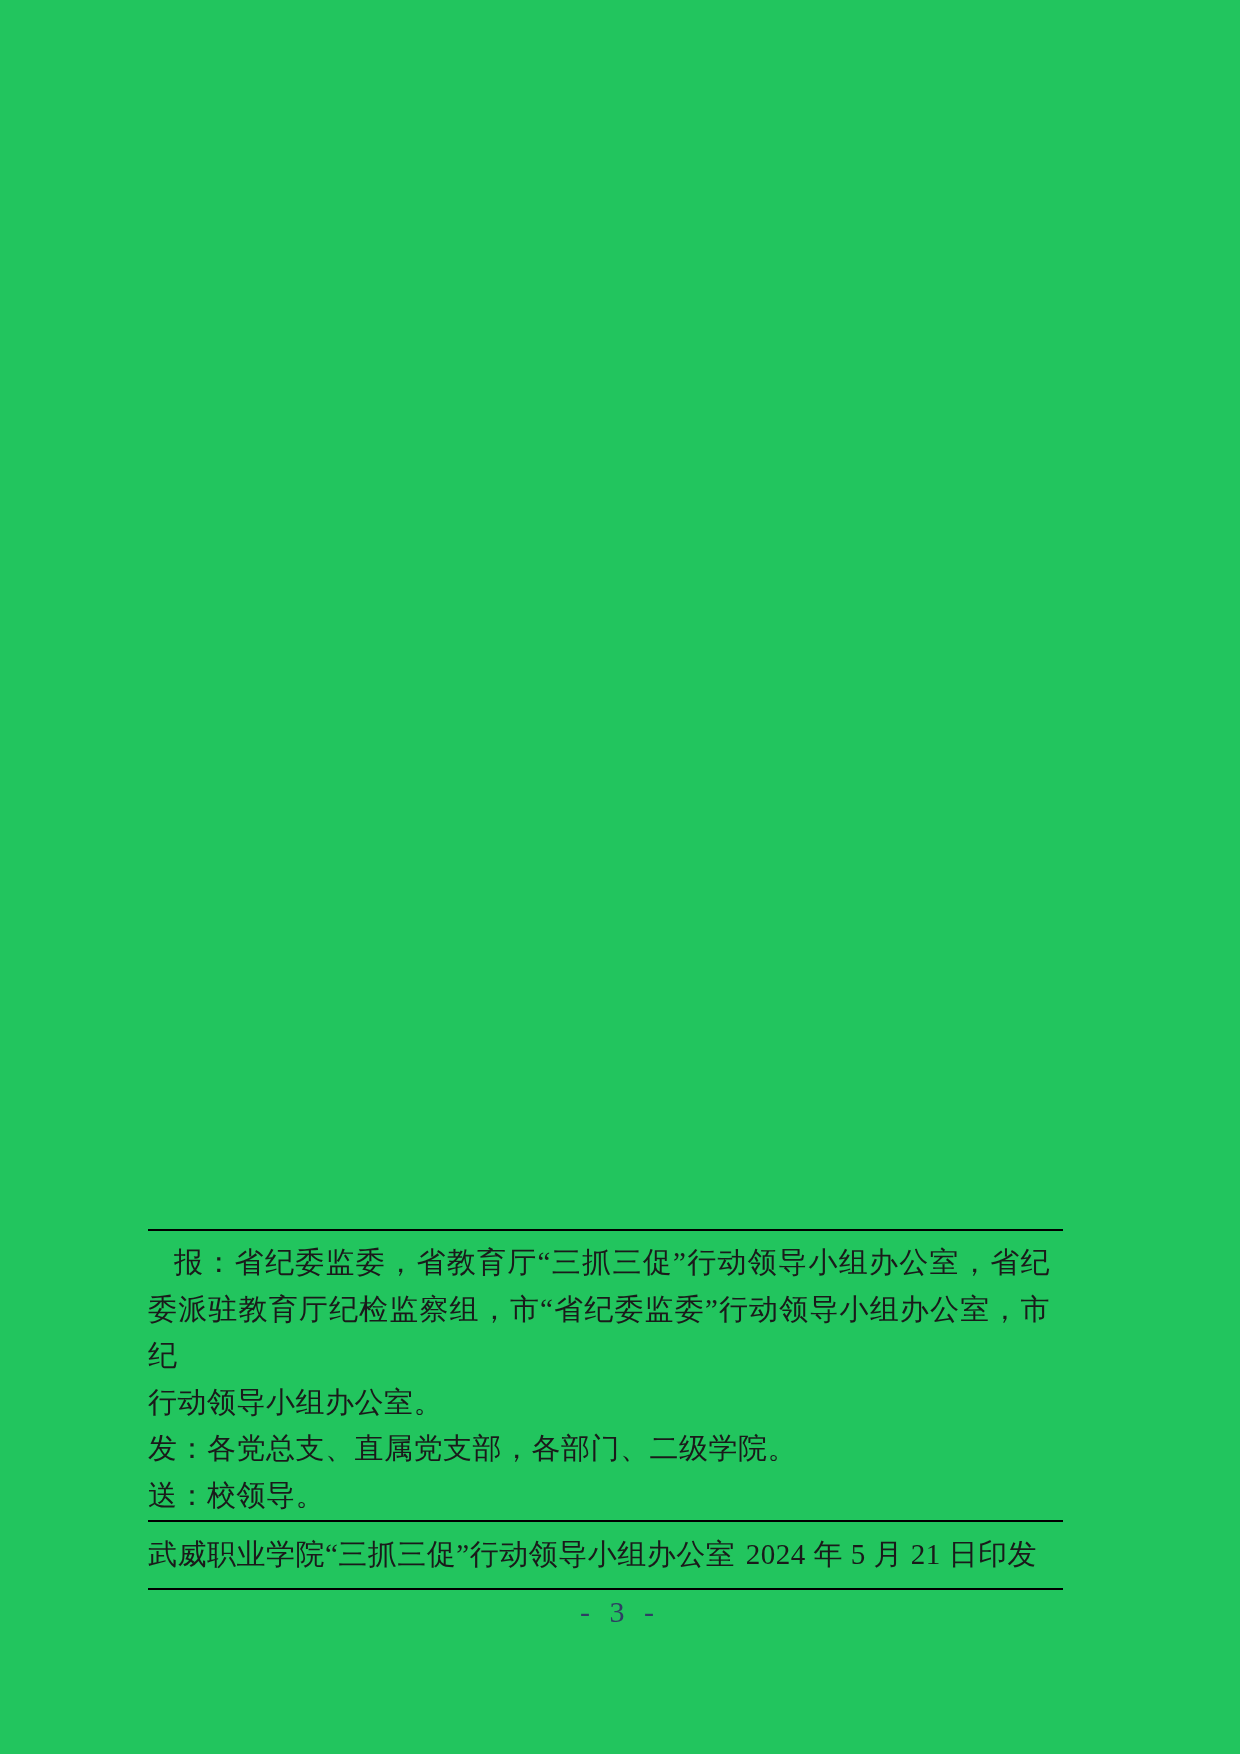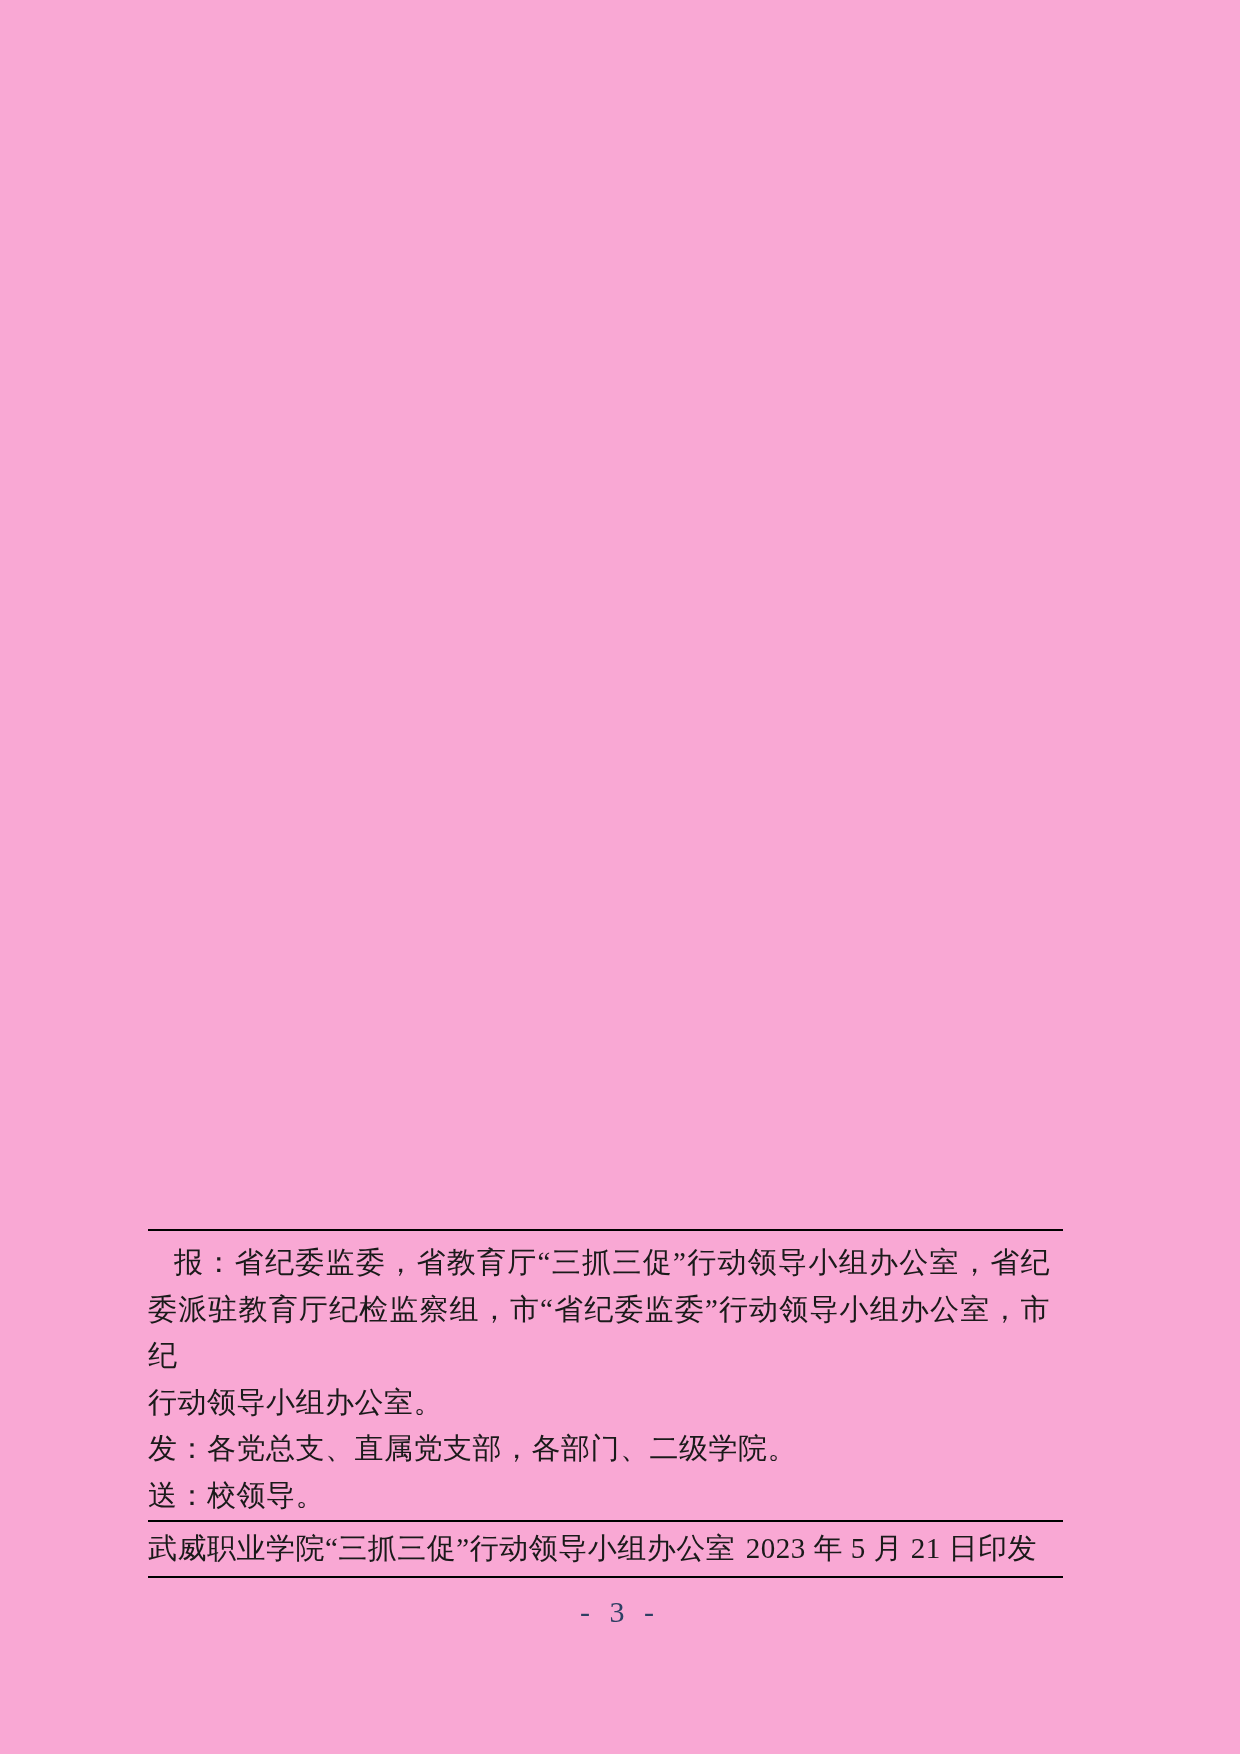--- a/index.html
+++ b/index.html
@@ -4,21 +4,21 @@
 <style>
   html, body {
     margin: 0;
     padding: 0;
     background: #ffffff;
   }
   .page {
     position: relative;
     width: 1240px;
     height: 1754px;
-    background: #f9a8d4;
+    background: #22c55e;
     overflow: hidden;
     font-family: "Liberation Serif", "DejaVu Serif", serif;
     color: #1a1a1a;
   }
   
   .colophon {
     position: absolute;
     left: 148px;
     top: 1229px;
     width: 915px;
@@ -43,21 +43,21 @@
   }
   .col-row.fill {
     white-space: normal;
     text-align: justify;
     text-align-last: justify;
   }
   .issuer-row {
     display: flex;
     justify-content: space-between;
     align-items: center;
-    height: 54px;
+    height: 66px;
     padding-right: 26px;
     font-size: 29px;
   }
   .issuer-row .issuer-name,
   .issuer-row .print-date {
     white-space: nowrap;
     letter-spacing: 0.5px;
   }
   
   .page-number {
@@ -86,21 +86,21 @@
       <div class="col-row fill">委派驻教育厅纪检监察组，市“省纪委监委”行动领导小组办公室，市纪</div>
       <div class="col-row">行动领导小组办公室。</div>
       <div class="col-row">发：各党总支、直属党支部，各部门、二级学院。</div>
       <div class="col-row">送：校领导。</div>
     </div>
 
     <hr class="rule">
 
     <div class="issuer-row">
       <span class="issuer-name">武威职业学院“三抓三促”行动领导小组办公室</span>
-      <span class="print-date">2023 年 5 月 21 日印发</span>
+      <span class="print-date">2024 年 5 月 21 日印发</span>
     </div>
 
     <hr class="rule">
 
   </div>
 
   <div class="page-number">- 3 -</div>
 
 </div>
 

